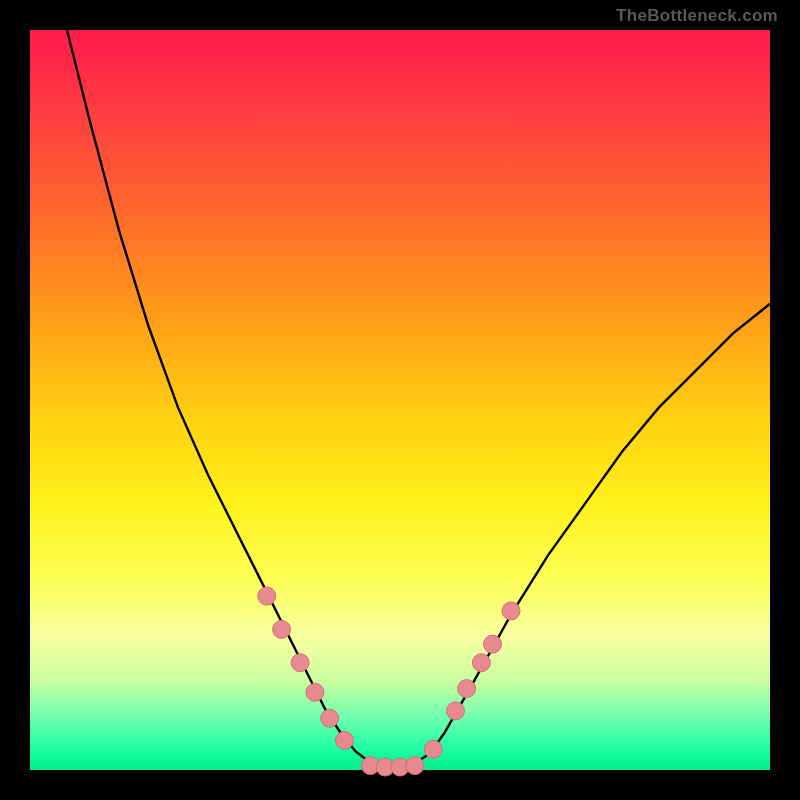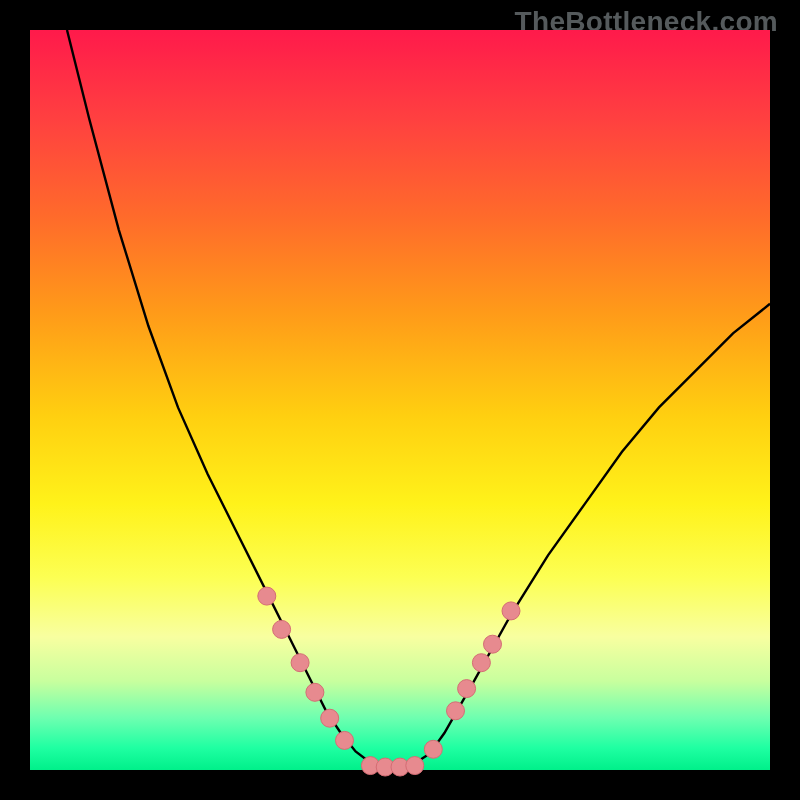--- a/index.html
+++ b/index.html
@@ -36,21 +36,21 @@
       #6dffb0 93%,
       #1fffa2 97%,
       #00f08a 100%
     );
   }
   .attribution {
     position: absolute;
     top: 6px;
     right: 22px;
     color: #555a5c;
-    font-size: 28px;
+    font-size: 17px;
     font-weight: bold;
     letter-spacing: 0.3px;
     user-select: none;
   }
   svg.overlay {
     position: absolute;
     left: 0;
     top: 0;
     width: 740px;
     height: 740px;

